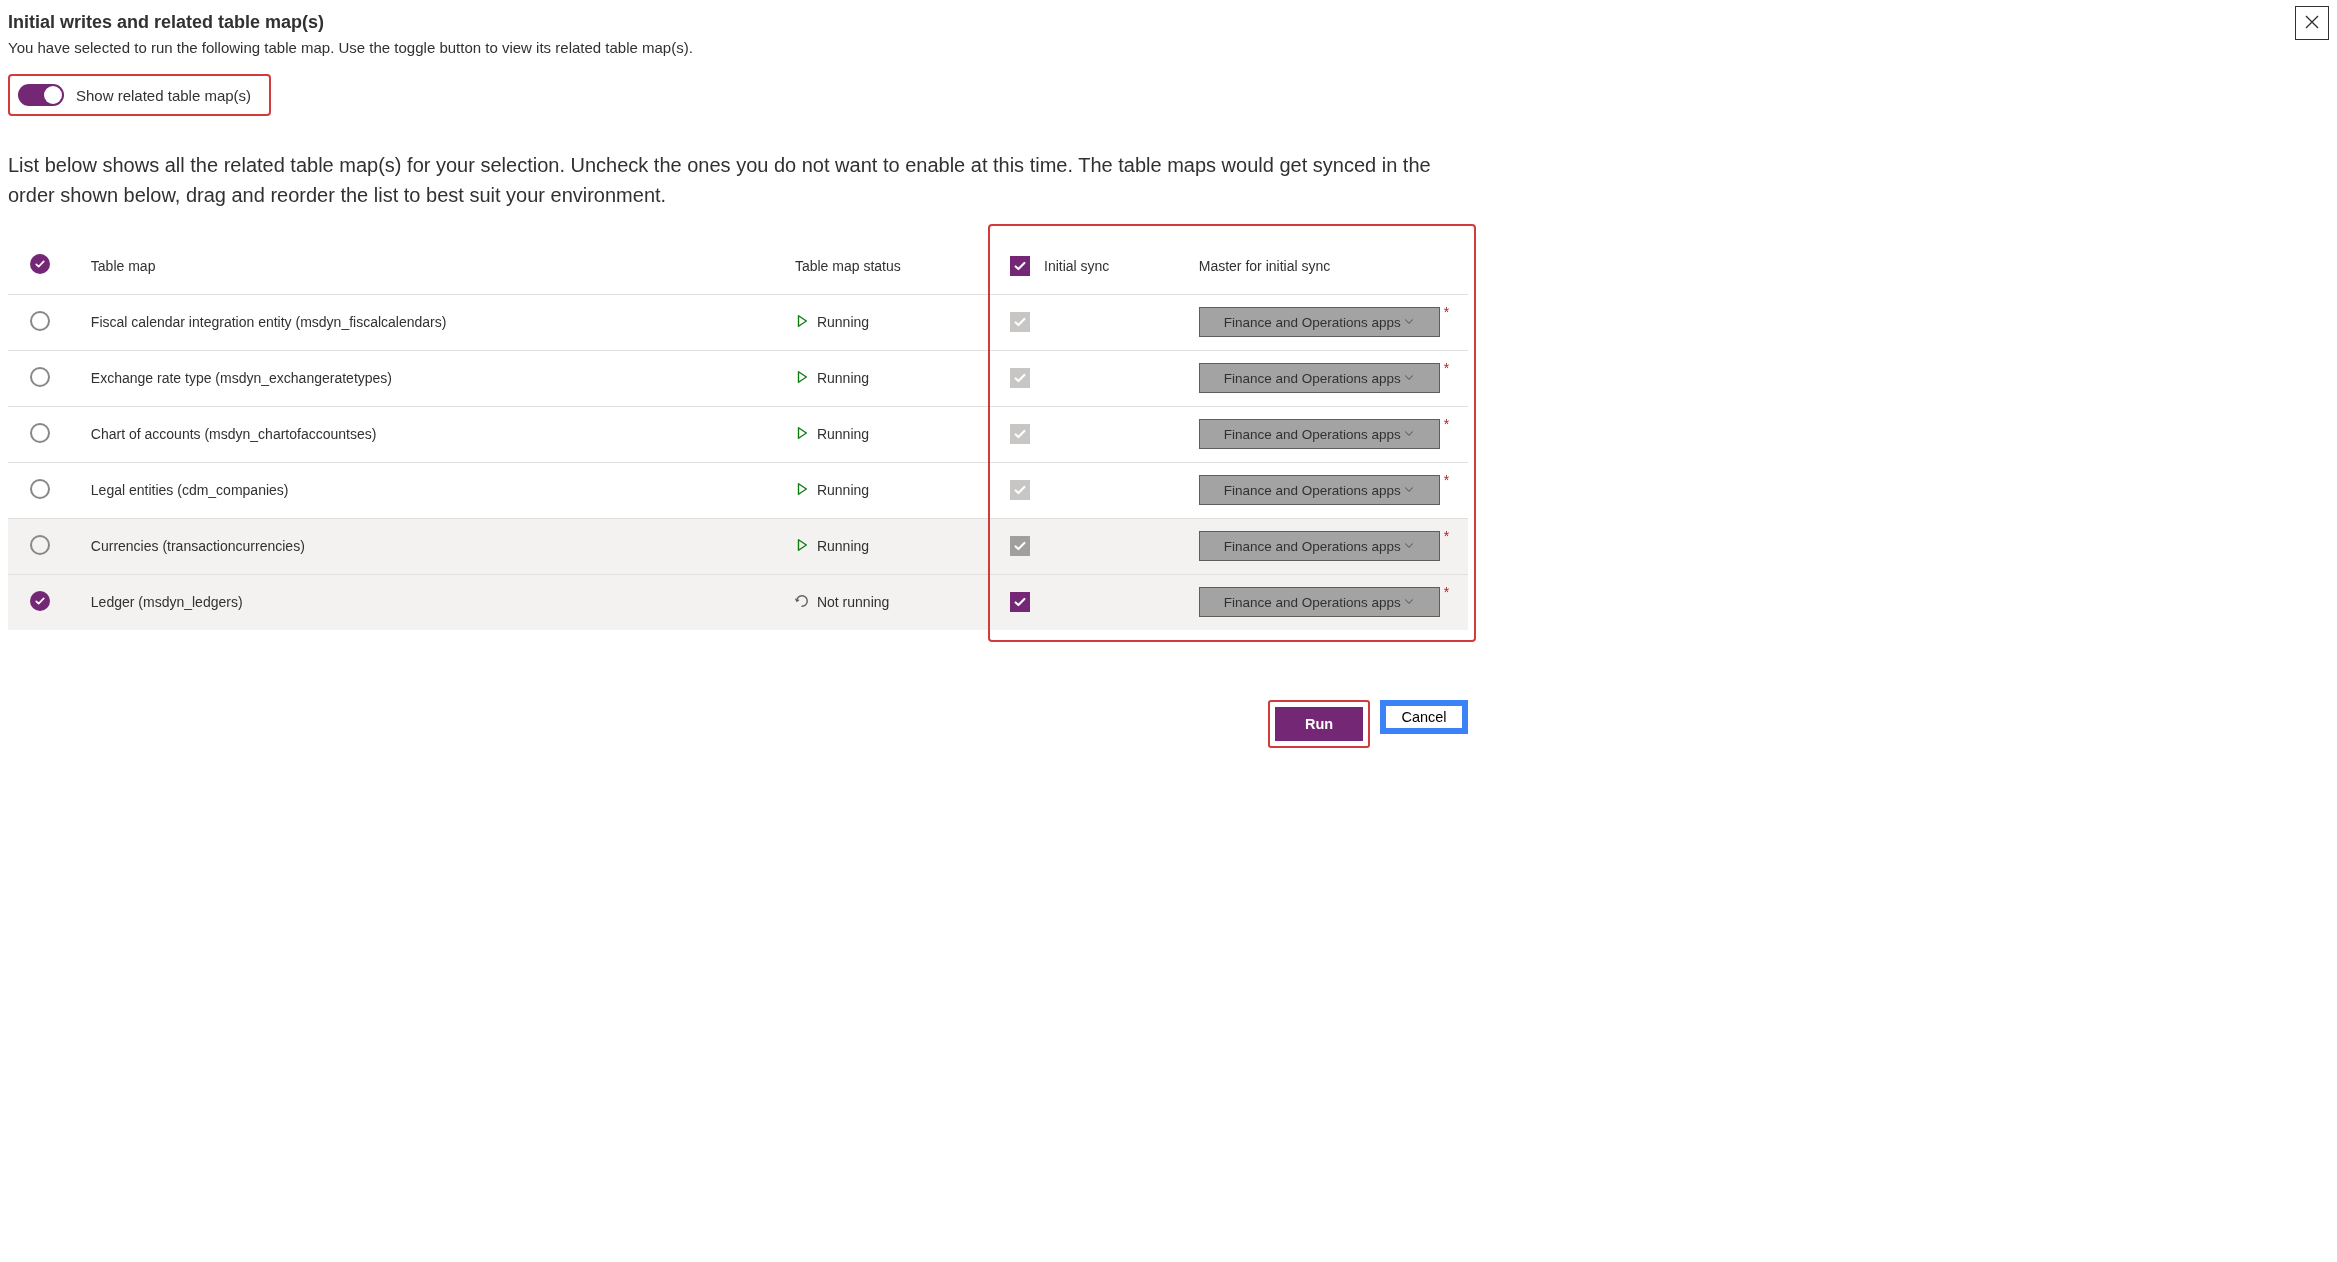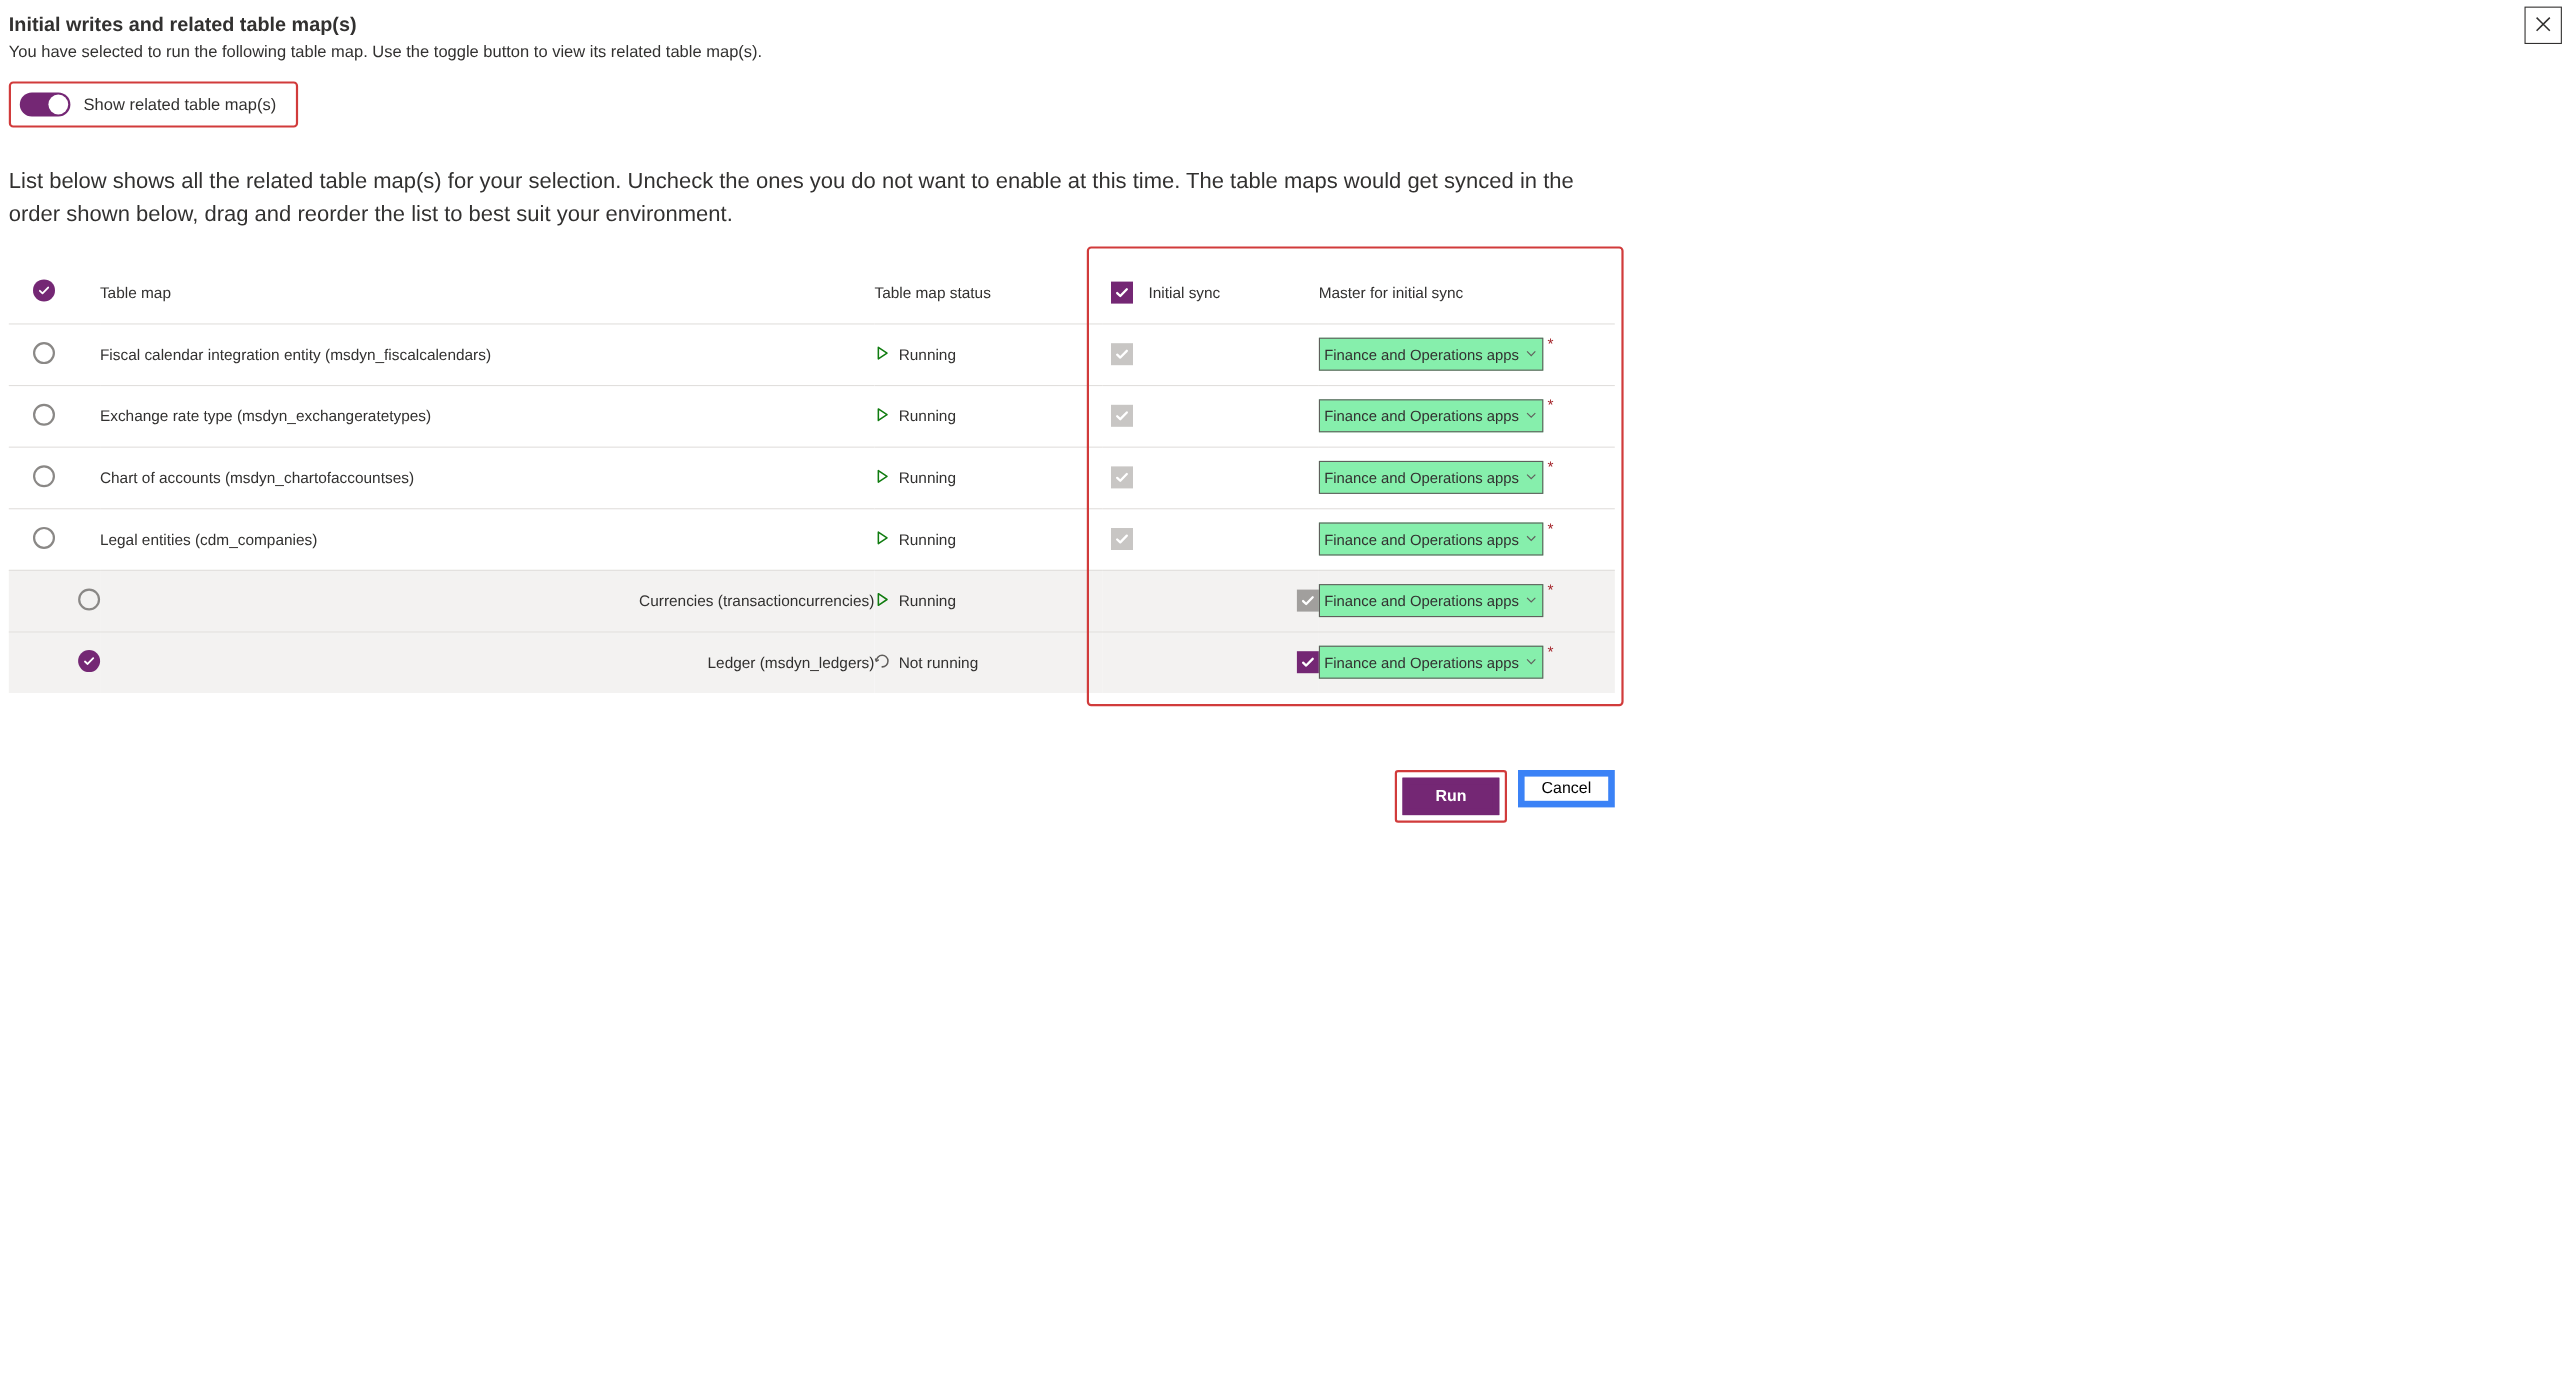--- a/index.html
+++ b/index.html
@@ -93,21 +93,21 @@
     height: 56px;
     vertical-align: middle;
     font-size: 14px;
   }
   .grid th { font-size: 14px; color: #323130; }
   .col-radio   { width: 80px;  padding-left: 22px !important; }
   .col-map     { width: 680px; }
   .col-status  { width: 200px; }
   .col-sync    { width: 190px; padding-left: 8px !important; }
   .col-master  { width: 260px; }
-  tr.shaded td { background: #f3f2f1; text-align: right; }
+  tr.shaded td { background: #f3f2f1; }
   tr.last td   { border-bottom: none; }
 
   .radio-empty, .radio-sel {
     width: 20px; height: 20px; display: inline-block;
   }
   .radio-empty {
     border: 2px solid #8a8886;
     border-radius: 50%;
   }
   .radio-sel {
@@ -133,27 +133,27 @@
   .chk svg { width: 14px; height: 14px; }
   .chk.purple  { background: #742774; }
   .chk.gray    { background: #c8c6c4; }
   .chk.grayfg  { background: #a19f9d; }
 
   .sync-head { display: flex; align-items: center; gap: 14px; text-align: right; }
 
   .dd {
     border: 1px solid #605e5c;
     height: 30px;
-    width: 204px;
+    width: 241px;
     display: flex;
     align-items: center;
     justify-content: space-between;
-    padding: 0 4px;
+    padding: 0 24px;
     font-size: 13.5px;
-    background: #86efac;
+    background: #a3a3a3;
   }
   .dd svg { width: 12px; height: 12px; }
   .req-wrap { display: flex; align-items: flex-start; gap: 4px; }
   .req { color: #a4262c; font-size: 14px; line-height: 1; margin-top:-2px;}
 
   .footer {
     position: relative;
     width: 1460px;
     margin-top: 70px;
     display: flex;

